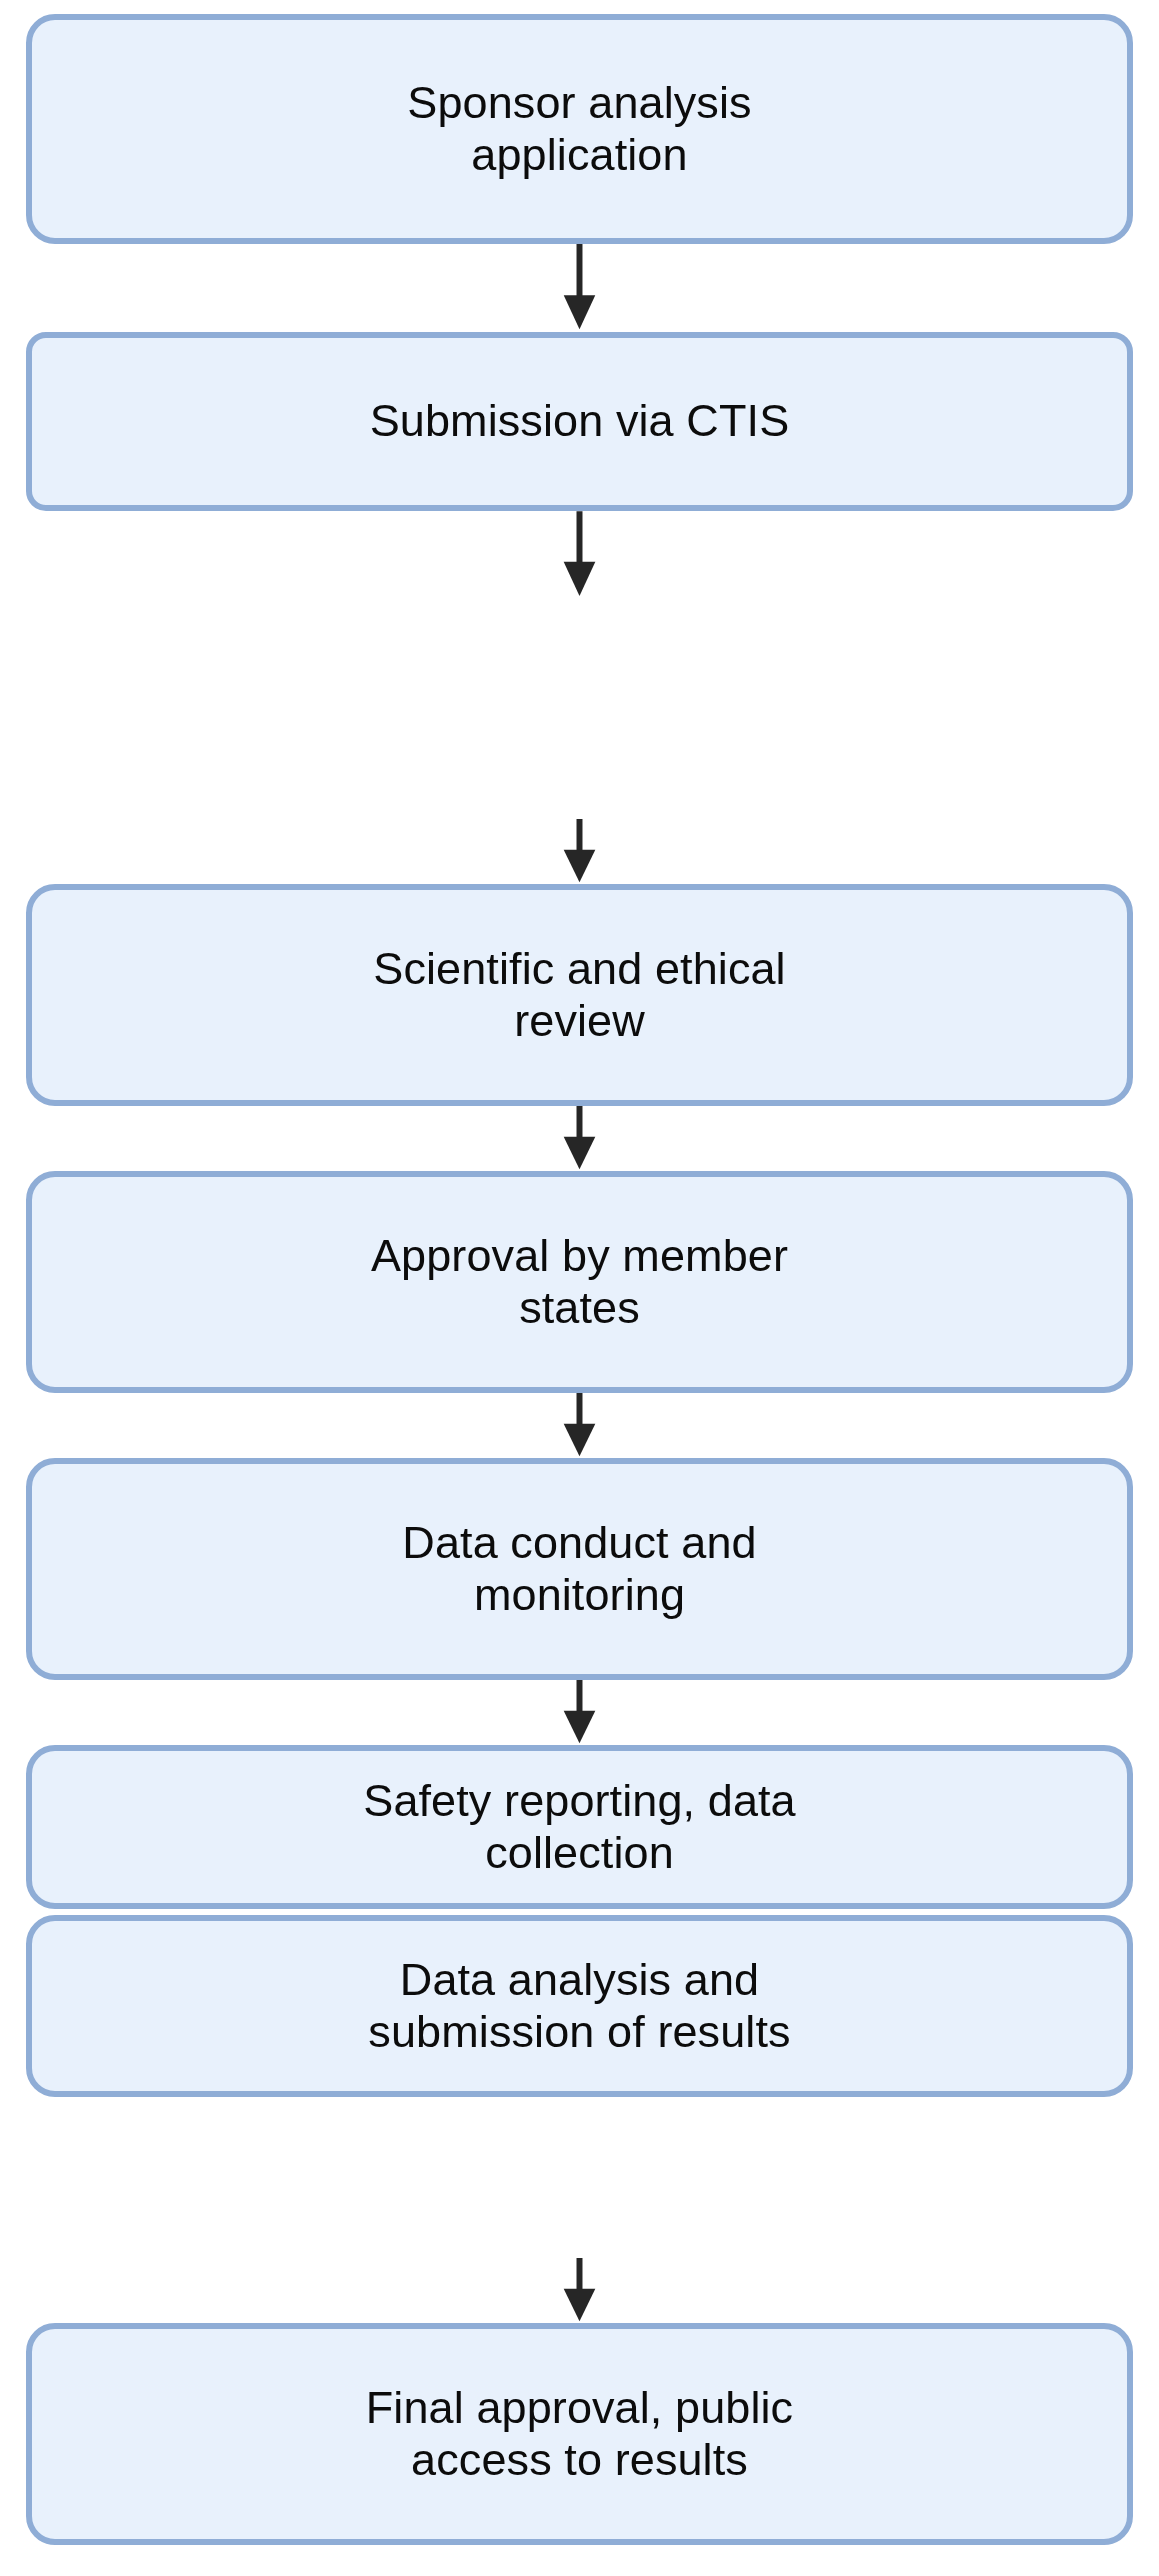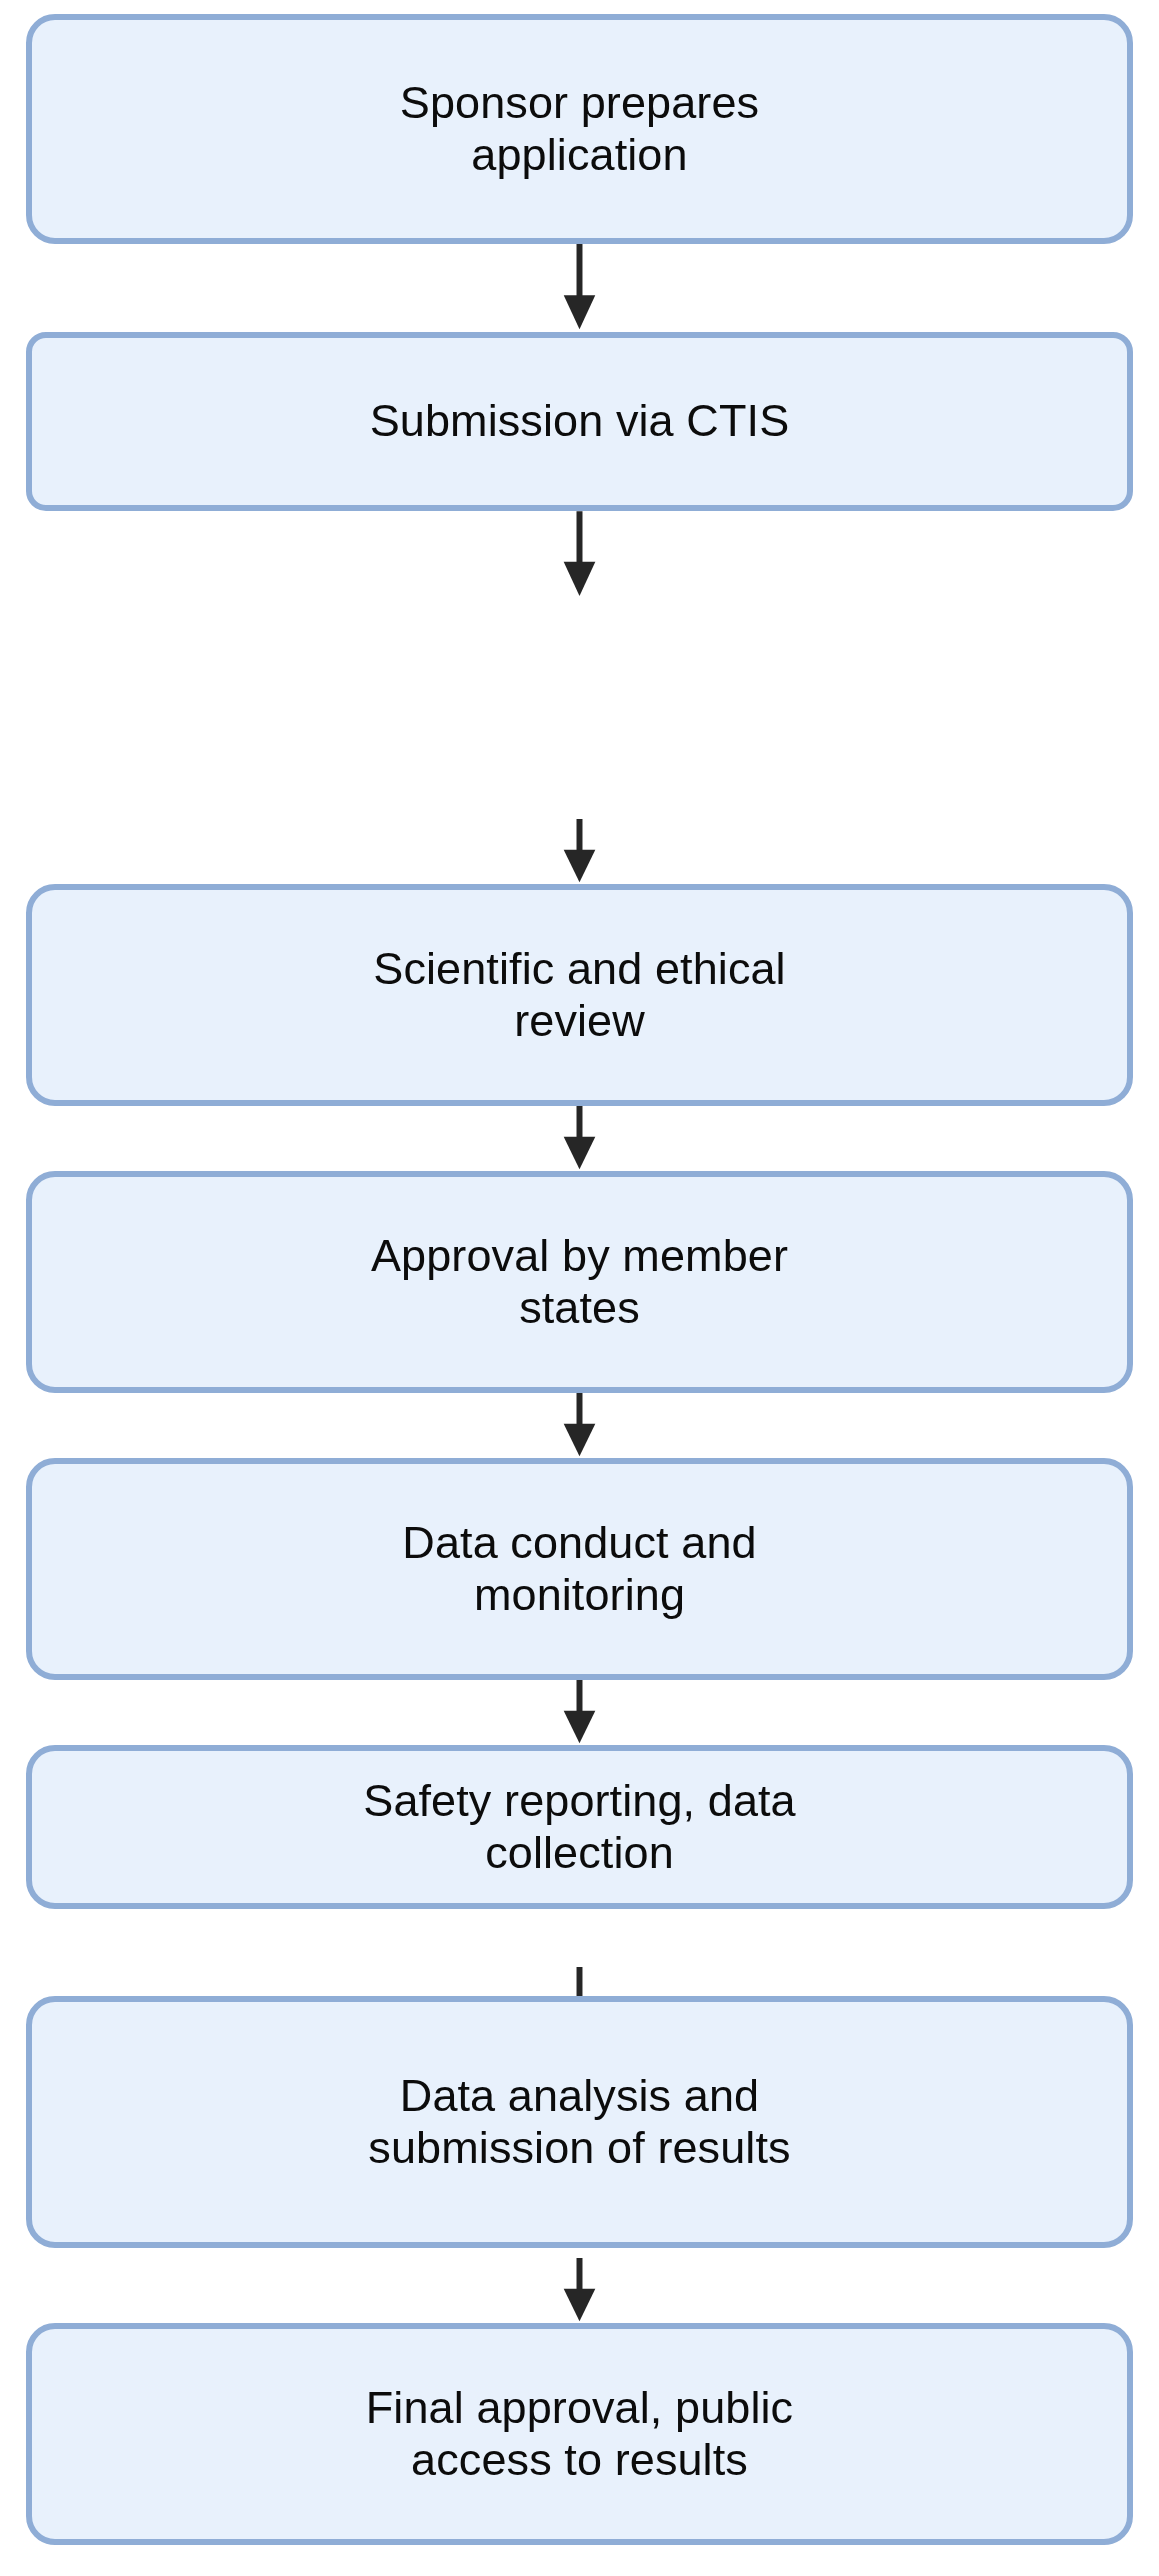--- a/index.html
+++ b/index.html
@@ -42,21 +42,21 @@
     white-space: pre-line;
   }
   
   .node-0 { top: 13.7px;   height: 230px; }
   .node-1 { top: 332px;  height: 179px; border-radius: 20px; }
   .node-2 { top: 597px;  height: 222px; }
   .node-3 { top: 884px; height: 222px; }
   .node-4 { top: 1171px; height: 222px; }
   .node-5 { top: 1458px; height: 222px; }
   .node-6 { top: 1745px; height: 164px; }
-  .node-7 { top: 1996px; height: 252px; }
+  .node-7 { top: 1915px; height: 182px; }
   .node-8 { top: 2323px; height: 222px; }
 
   
   .flow-arrow {
     position: absolute;
     left: 0;
     width: 1159px;
     pointer-events: none;
   }
   .flow-arrow svg { display: block; }
@@ -69,21 +69,21 @@
   .arrow-5 { top: 1680px; height: 65px;  }
   .arrow-6 { top: 1967px; height: 69px;  }
   .arrow-7 { top: 2258px; height: 65px;  }
 </style>
 </head>
 <body>
 
 <div id="flow-canvas">
 
   <div class="flow-node node-0">
-    <span class="flow-node-label">Sponsor prepares
+    <span class="flow-node-label">Sponsor analysis
 application</span>
   </div>
 
   <div class="flow-arrow arrow-0">
     <svg width="1159" height="87" viewBox="0 0 1353 102" xmlns="http://www.w3.org/2000/svg">
       <line x1="676.5" y1="0" x2="676.5" y2="62" stroke="#262626" stroke-width="7"></line>
       <polygon points="658,60 695,60 676.5,100" fill="#262626"></polygon>
     </svg>
   </div>
 

